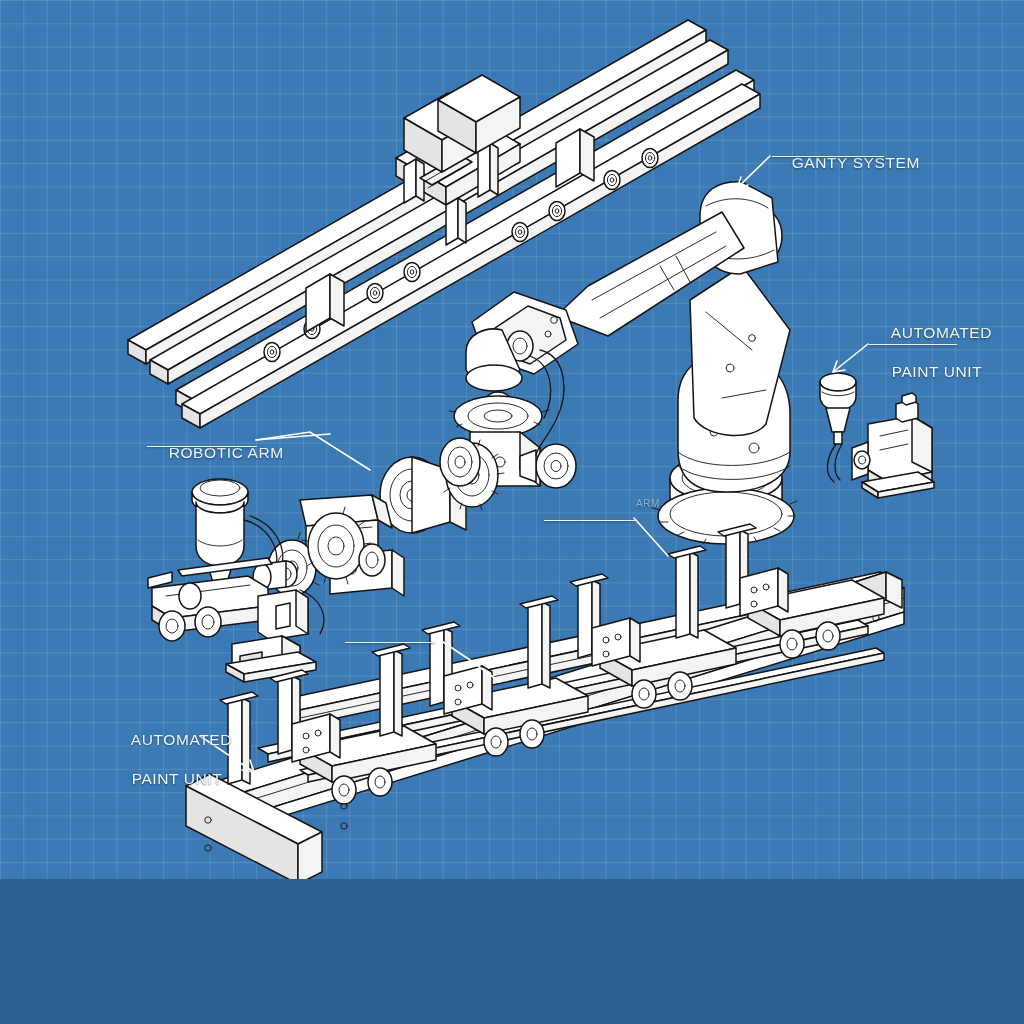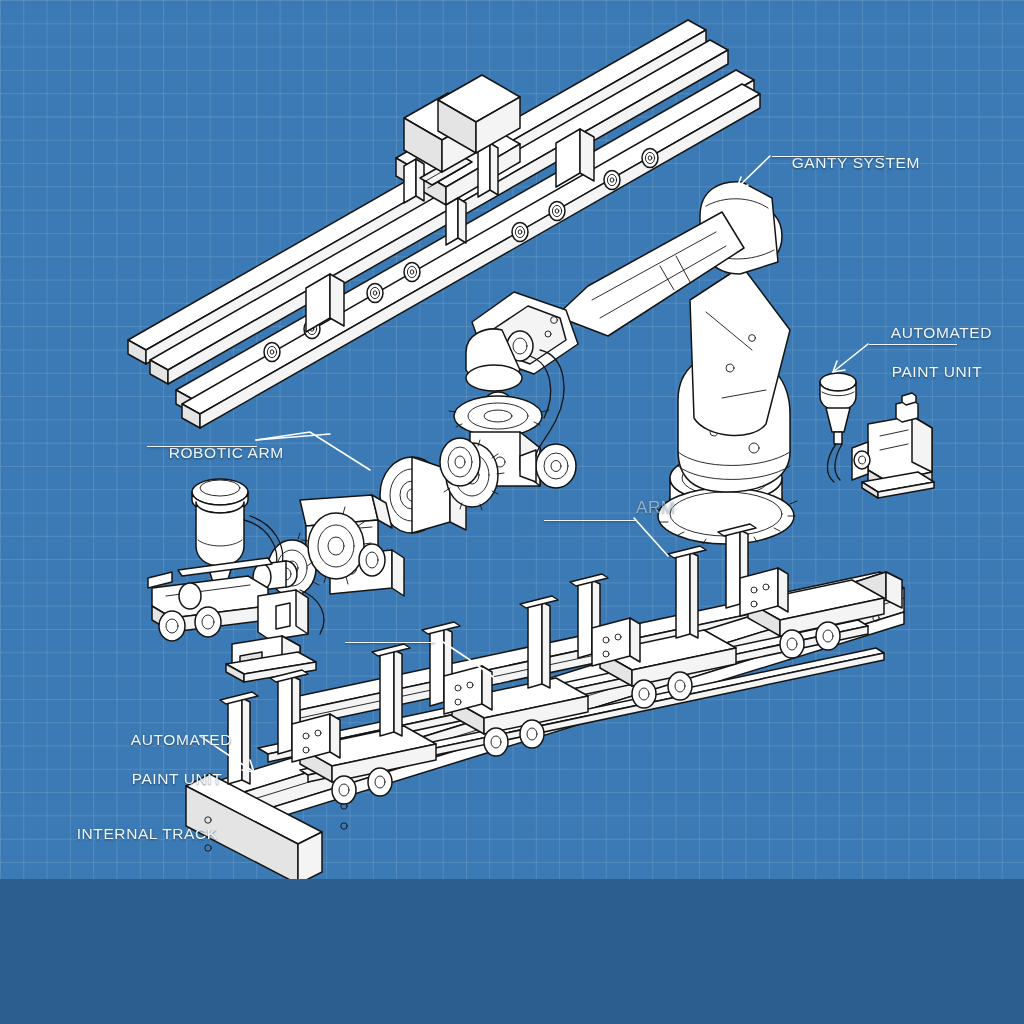--- a/index.html
+++ b/index.html
@@ -22,21 +22,21 @@
     font-family:"Liberation Sans", sans-serif;
     font-size:15.5px;
     letter-spacing:0.6px;
     line-height:19px;
     white-space:pre;
     text-shadow:0 1px 2px rgba(10,35,60,0.65);
     pointer-events:auto;
   }
   .lbl.two{line-height:19.5px;}
   .rule{position:absolute;height:1.4px;background:#eef4f9;box-shadow:0 1px 2px rgba(10,35,60,0.5);}
-  .garble{position:absolute;color:rgba(225,238,246,0.55);font-size:17px;letter-spacing:0.6px;white-space:pre;text-shadow:0 1px 2px rgba(10,35,60,0.5);text-align:right;}
+  .garble{position:absolute;color:rgba(225,238,246,0.55);font-size:10px;letter-spacing:0.6px;white-space:pre;text-shadow:0 1px 2px rgba(10,35,60,0.5);text-align:right;}
 </style>
 </head>
 <body>
 
 <div id="stage">
 
   <svg id="art" viewBox="0 0 1024 1024">
     <defs>
       <style>
         .w{fill:#ffffff;stroke:#141414;stroke-width:1.5;stroke-linejoin:round;stroke-linecap:round;}
@@ -583,17 +583,14 @@
   <div class="garble" style="left:636px;top:498px;">ARM</div>
   <div class="rule" style="left:544px;top:520px;width:92px;"></div>
 
   <div class="rule" style="left:345px;top:642px;width:90px;"></div>
 
   <div class="lbl two" style="left:112px;top:710px;">
     <span>AUTOMATED</span><br>
     <span>PAINT UNIT</span>
   </div>
 
-  <div class="lbl" style="left:57px;top:805px;">
-    <span>INTERNAL TRACK</span>
-  </div>
 
 </div>
 
 </body></html>

